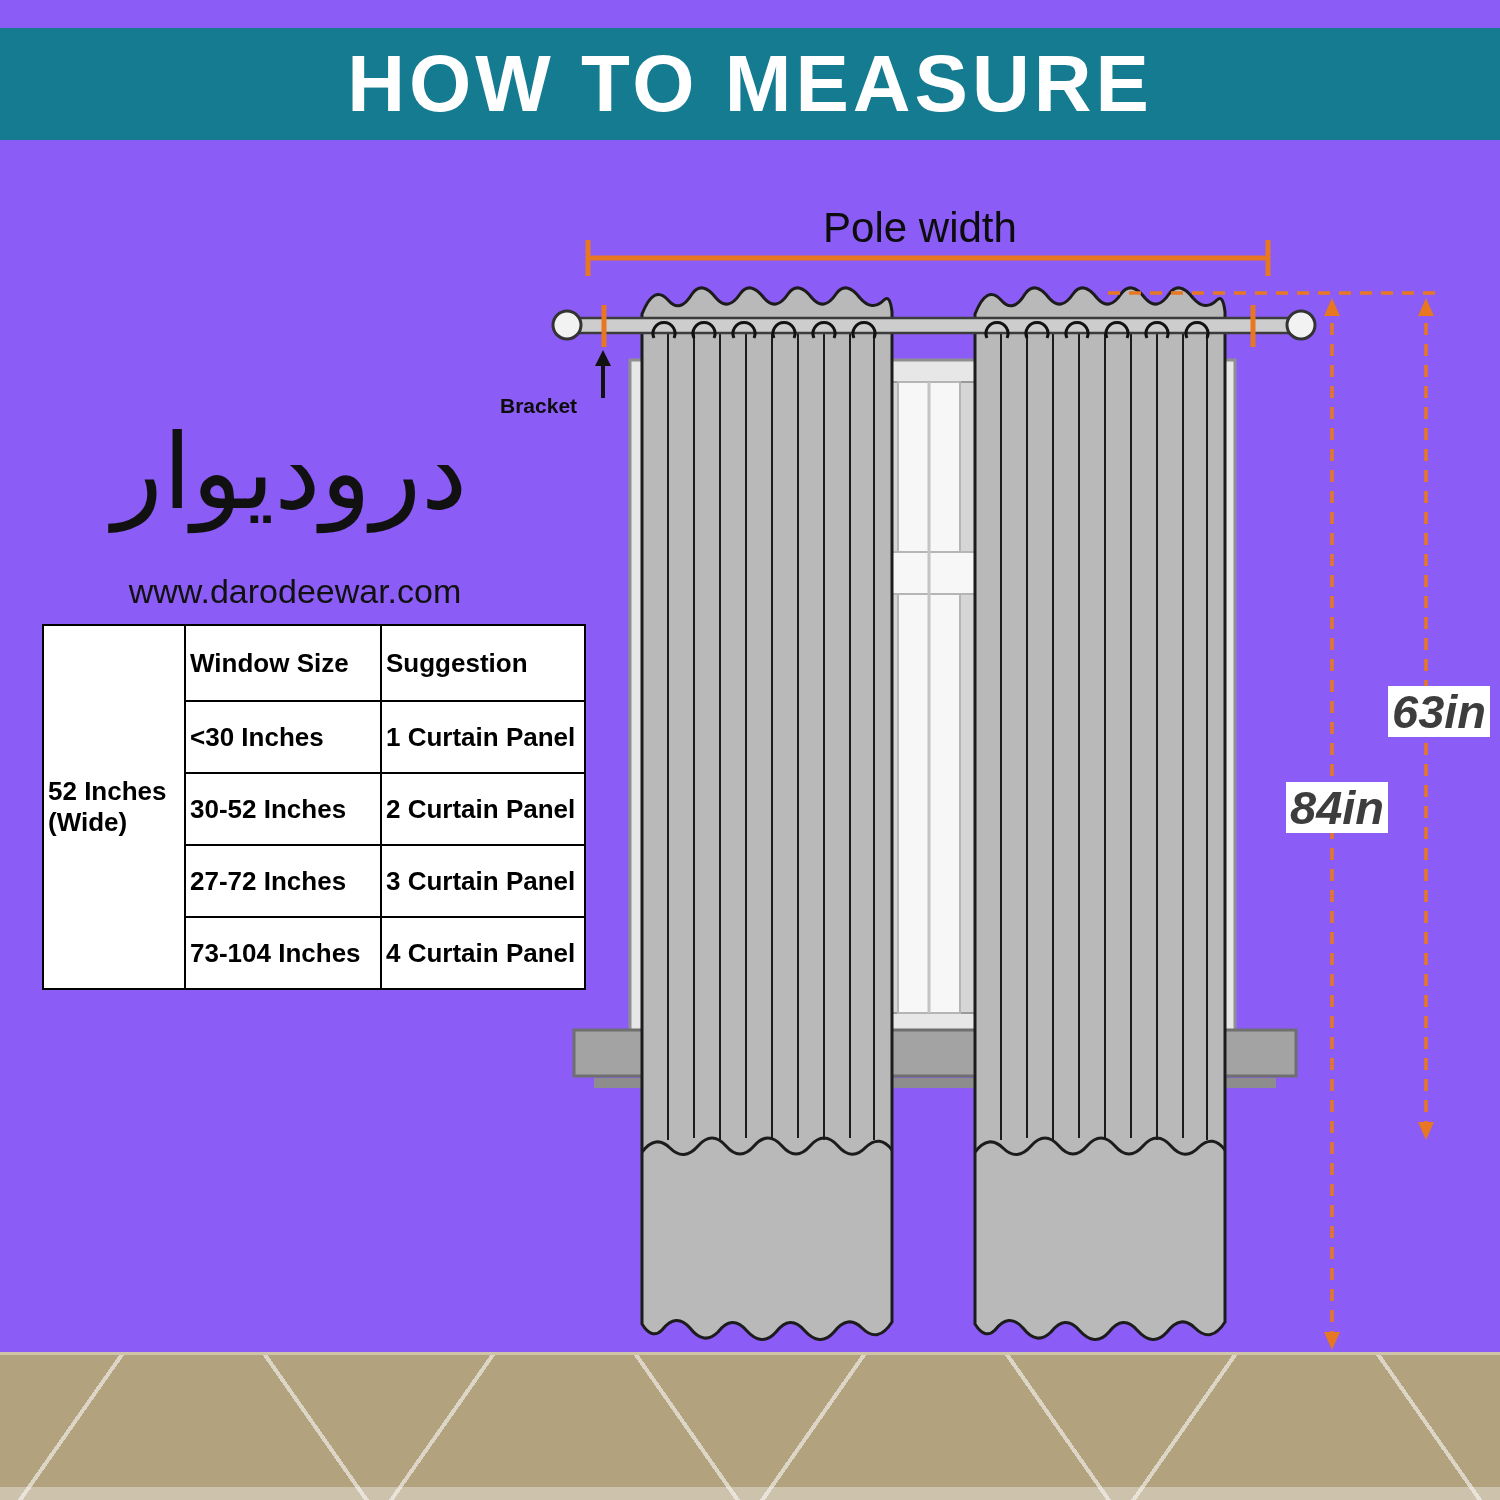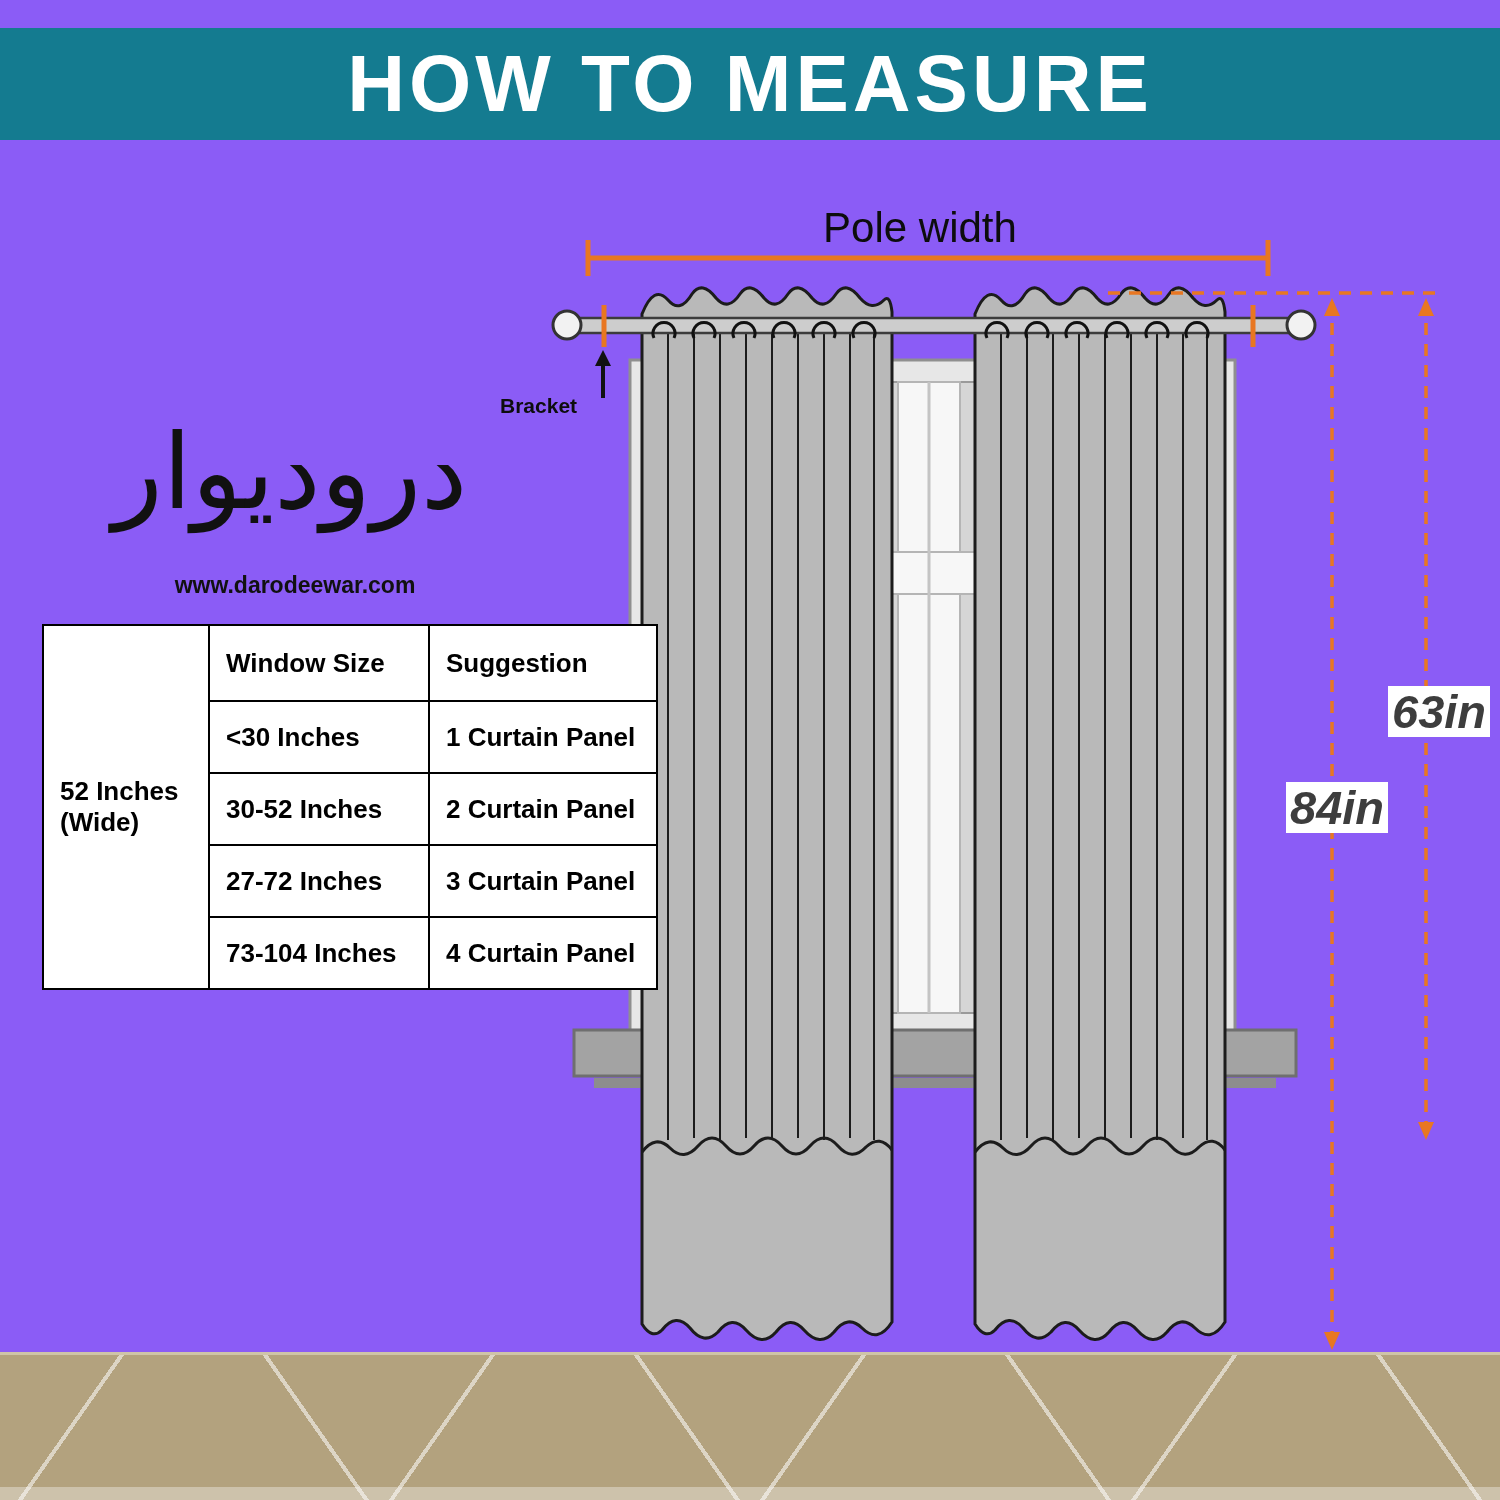--- a/index.html
+++ b/index.html
@@ -28,27 +28,27 @@
   #pole-width-label{left:760px;top:204px;width:320px;text-align:center;font-size:42px;font-weight:500;}
   #bracket-label{left:500px;top:394px;width:160px;font-size:21px;font-weight:700;}
   .len-label{font-size:47px;font-weight:700;color:#3d3d3d;background:#fff;padding:2px 4px;line-height:1;font-style:italic;}
   #len-63{left:1388px;top:686px;}
   #len-84{left:1286px;top:782px;}
 
   
   #logo-calligraphy{left:40px;top:382px;width:500px;height:185px;text-align:center;
       font-family:"DejaVu Sans",sans-serif;font-size:104px;line-height:180px;color:#111;
       white-space:nowrap;direction:rtl;z-index:2;}
-  #logo-site{left:80px;top:572px;width:430px;text-align:center;font-size:23px;font-weight:700;color:#111;z-index:2;}
+  #logo-site{left:80px;top:572px;width:430px;text-align:center;font-size:34px;font-weight:400;color:#111;z-index:2;}
 
   
   #size-table{left:42px;top:624px;z-index:2;border-collapse:collapse;background:#fff;
       font-family:"Liberation Sans",sans-serif;}
   #size-table td,#size-table th{border:2px solid #000;font-size:26px;font-weight:700;color:#000;
-      padding:0 16px;text-align:left;vertical-align:middle;height:70px;}
+      padding:0 4px;text-align:left;vertical-align:middle;height:70px;}
   #size-table th{height:74px;}
   .col-side{width:132px;text-align:left;}
   .col-win{width:186px;}
   .col-sug{width:194px;}
 </style>
 </head>
 <body>
 
 <div id="canvas">
 

